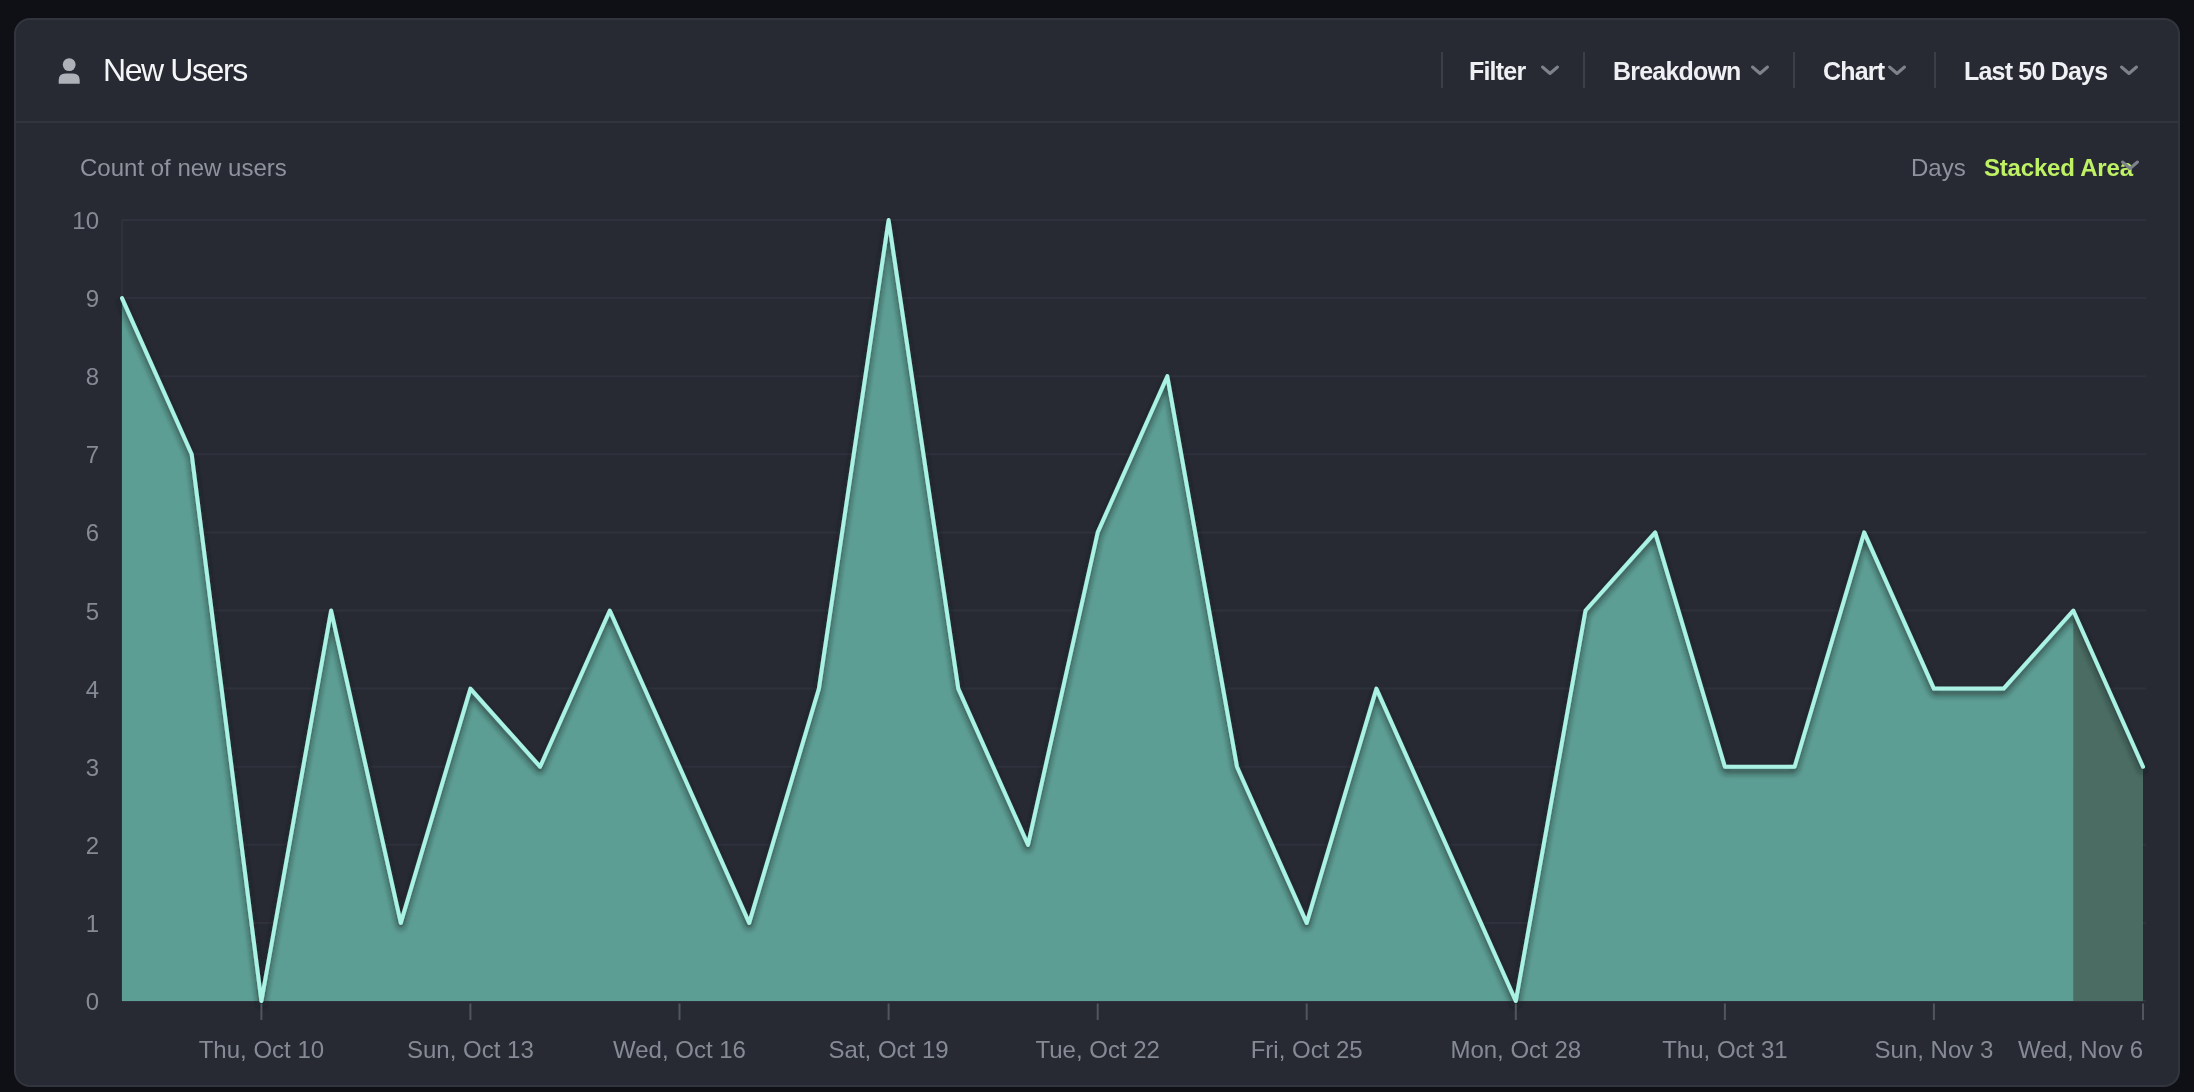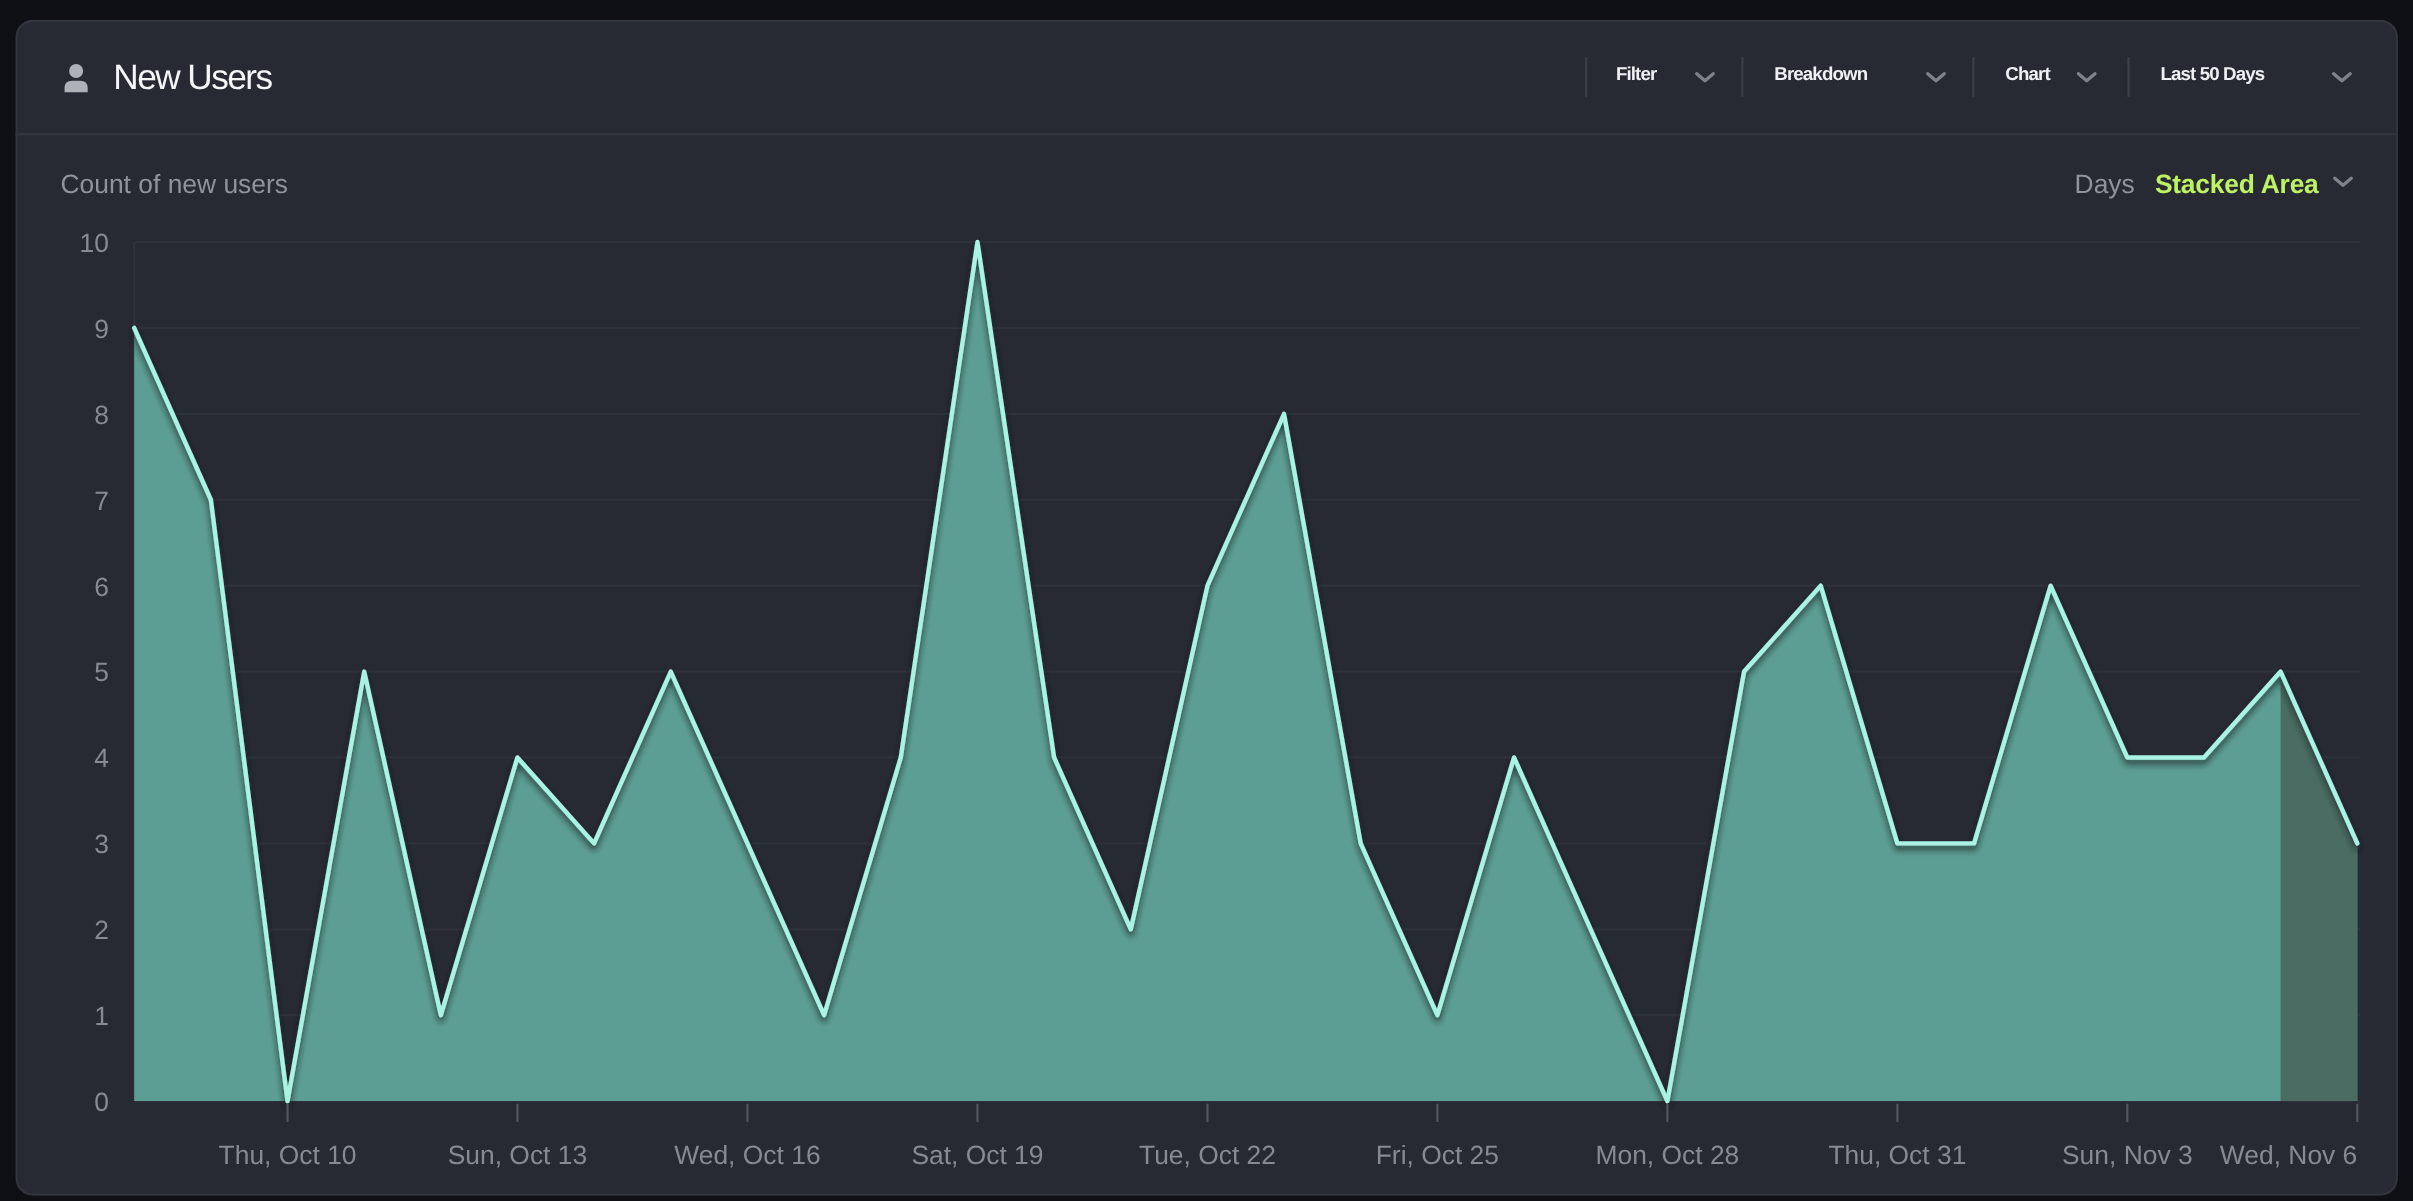--- a/index.html
+++ b/index.html
@@ -1,24 +1,24 @@
 <!DOCTYPE html>
 <html><head>
 <meta charset="utf-8">
 <style>
   html,body{margin:0;padding:0;background:#0f1015;width:2194px;height:1092px;overflow:hidden;}
   body{font-family:"Liberation Sans", sans-serif;position:relative;}
   .card{position:absolute;left:14px;top:18px;width:2166px;height:1069px;background:#272a33;
         border:2px solid rgba(255,255,255,0.055);border-radius:16px;box-sizing:border-box;}
   .divider{position:absolute;left:14px;right:14px;top:121px;height:2px;background:#32353e;}
   .title{position:absolute;left:103px;top:54px;font-size:32px;font-weight:400;color:#f4f5f7;letter-spacing:-1.4px;line-height:1;}
-  .ctrl{position:absolute;top:59px;font-size:17px;font-weight:700;color:#eef0f3;line-height:1;letter-spacing:-0.8px;}
+  .ctrl{position:absolute;top:59px;font-size:25px;font-weight:700;color:#eef0f3;line-height:1;letter-spacing:-0.8px;}
   .sep{position:absolute;top:52px;width:2px;height:36px;background:#3c3f48;}
   .chev{stroke:#7d828b;stroke-width:3;fill:none;stroke-linecap:round;stroke-linejoin:round;}
-  .lbl2{position:absolute;top:156px;font-size:24px;color:#8e939d;line-height:1;}
+  .lbl2{position:absolute;top:156px;font-size:24px;color:#8e939d;line-height:1;margin-left:25px;}
   .lbl2w{color:#bef264;font-weight:600;}
   text{font-family:"Liberation Sans", sans-serif;}
 </style>
 </head>
 <body>
 <div class="card"></div>
 <div class="divider"></div>
 
 <svg style="position:absolute;left:55px;top:54px" width="30" height="32" viewBox="0 0 30 32">
   <circle cx="14.2" cy="10.6" r="6.4" fill="#aeb1b8"></circle>

